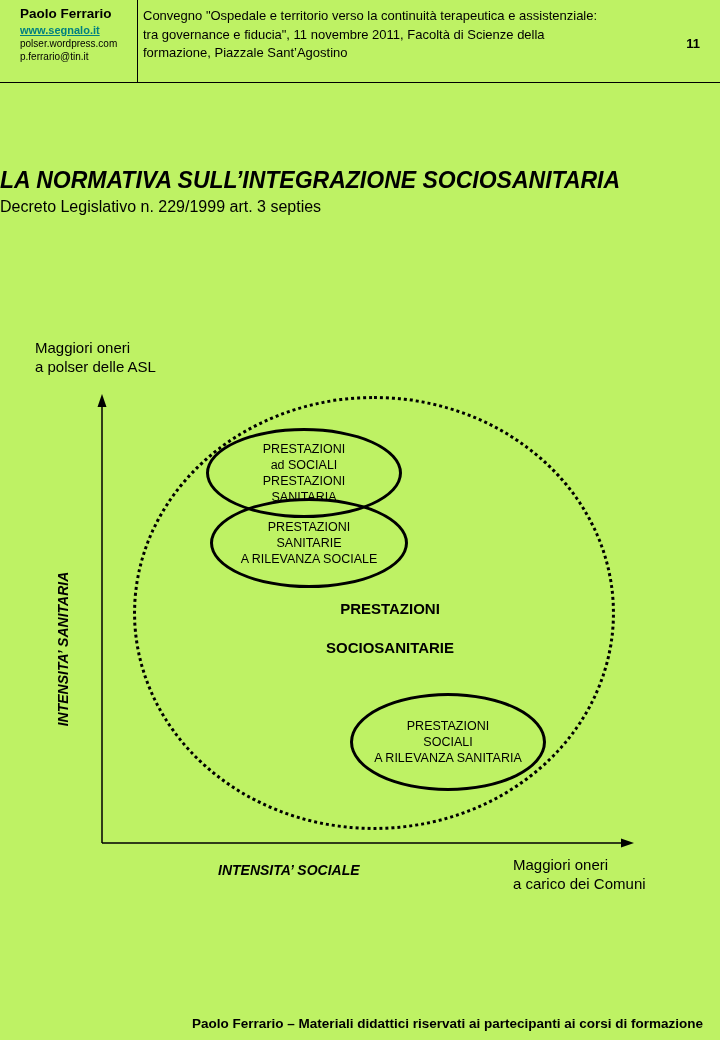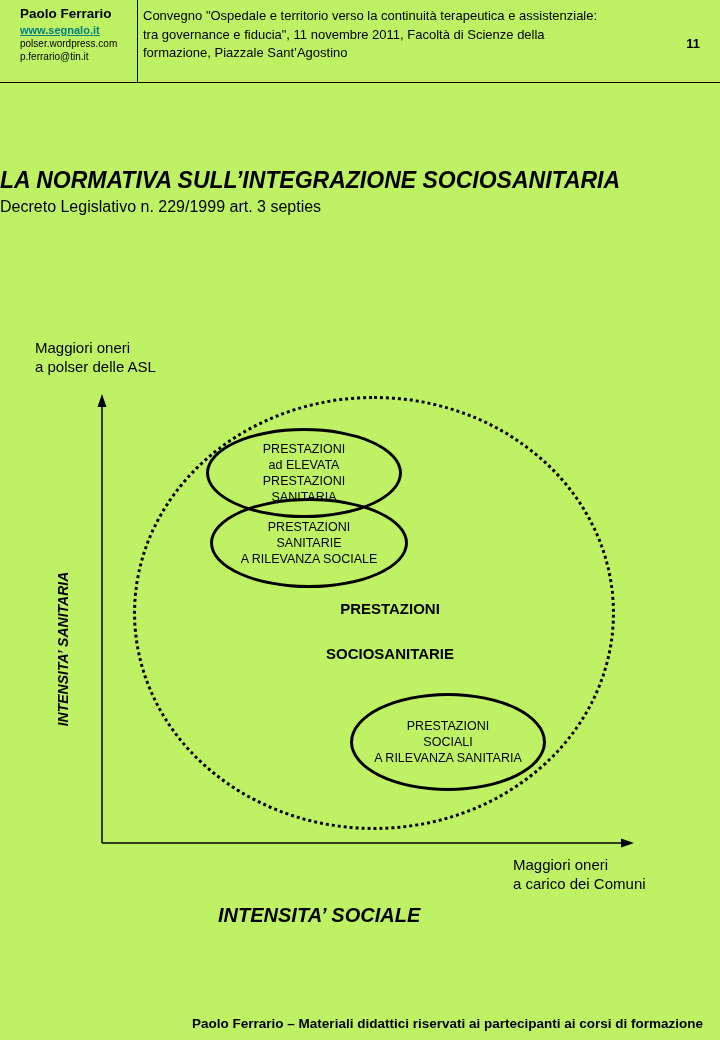--- a/index.html
+++ b/index.html
@@ -46,29 +46,29 @@
     display: flex; flex-direction: column; align-items: center; justify-content: center;
     font-size: 12.5px; line-height: 16px; text-align: center;
   }
   .ellipse-1 { left: 206px; top: 428px; width: 196px; height: 90px; }
   .ellipse-2 { left: 210px; top: 498px; width: 198px; height: 90px; }
   .ellipse-3 { left: 350px; top: 693px; width: 196px; height: 98px; }
   .center-label {
     position: absolute; left: 298px; top: 600px; width: 184px;
     text-align: center; font-size: 15px; font-weight: bold;
   }
-  .center-label .cl2 { margin-top: 28px; }
+  .center-label .cl2 { margin-top: 22px; }
   .y-axis-label {
     position: absolute; left: 63px; top: 649px;
     transform: translate(-50%, -50%) rotate(-90deg);
     font-size: 14px; font-weight: bold; font-style: italic; white-space: nowrap;
   }
   .x-axis-label {
     position: absolute; left: 218px; top: 862px;
-    font-size: 20px; font-weight: bold; font-style: italic; white-space: nowrap; margin-top: 42px;
+    font-size: 14px; font-weight: bold; font-style: italic; white-space: nowrap;
   }
   
   .footer-text {
     position: absolute; right: 17px; top: 1016px;
     font-size: 13.5px; font-weight: bold; white-space: nowrap;
   }
 </style>
 </head>
 <body>
 
@@ -101,21 +101,21 @@
     <line x1="12" y1="12" x2="12" y2="451" stroke="#000" stroke-width="1.5"></line>
     <polygon points="12,2 7.5,15 16.5,15" fill="#000"></polygon>
     <line x1="12" y1="451" x2="534" y2="451" stroke="#000" stroke-width="1.5"></line>
     <polygon points="544,451 531,446.5 531,455.5" fill="#000"></polygon>
   </svg>
 
   <div class="outer-ellipse"></div>
 
   <div class="venn-ellipse ellipse-1">
     <div>PRESTAZIONI</div>
-    <div>ad ELEVATA</div>
+    <div>ad SOCIALI</div>
     <div>PRESTAZIONI</div>
     <div>SANITARIA</div>
   </div>
 
   <div class="venn-ellipse ellipse-2">
     <div>PRESTAZIONI</div>
     <div>SANITARIE</div>
     <div>A RILEVANZA SOCIALE</div>
   </div>
 

